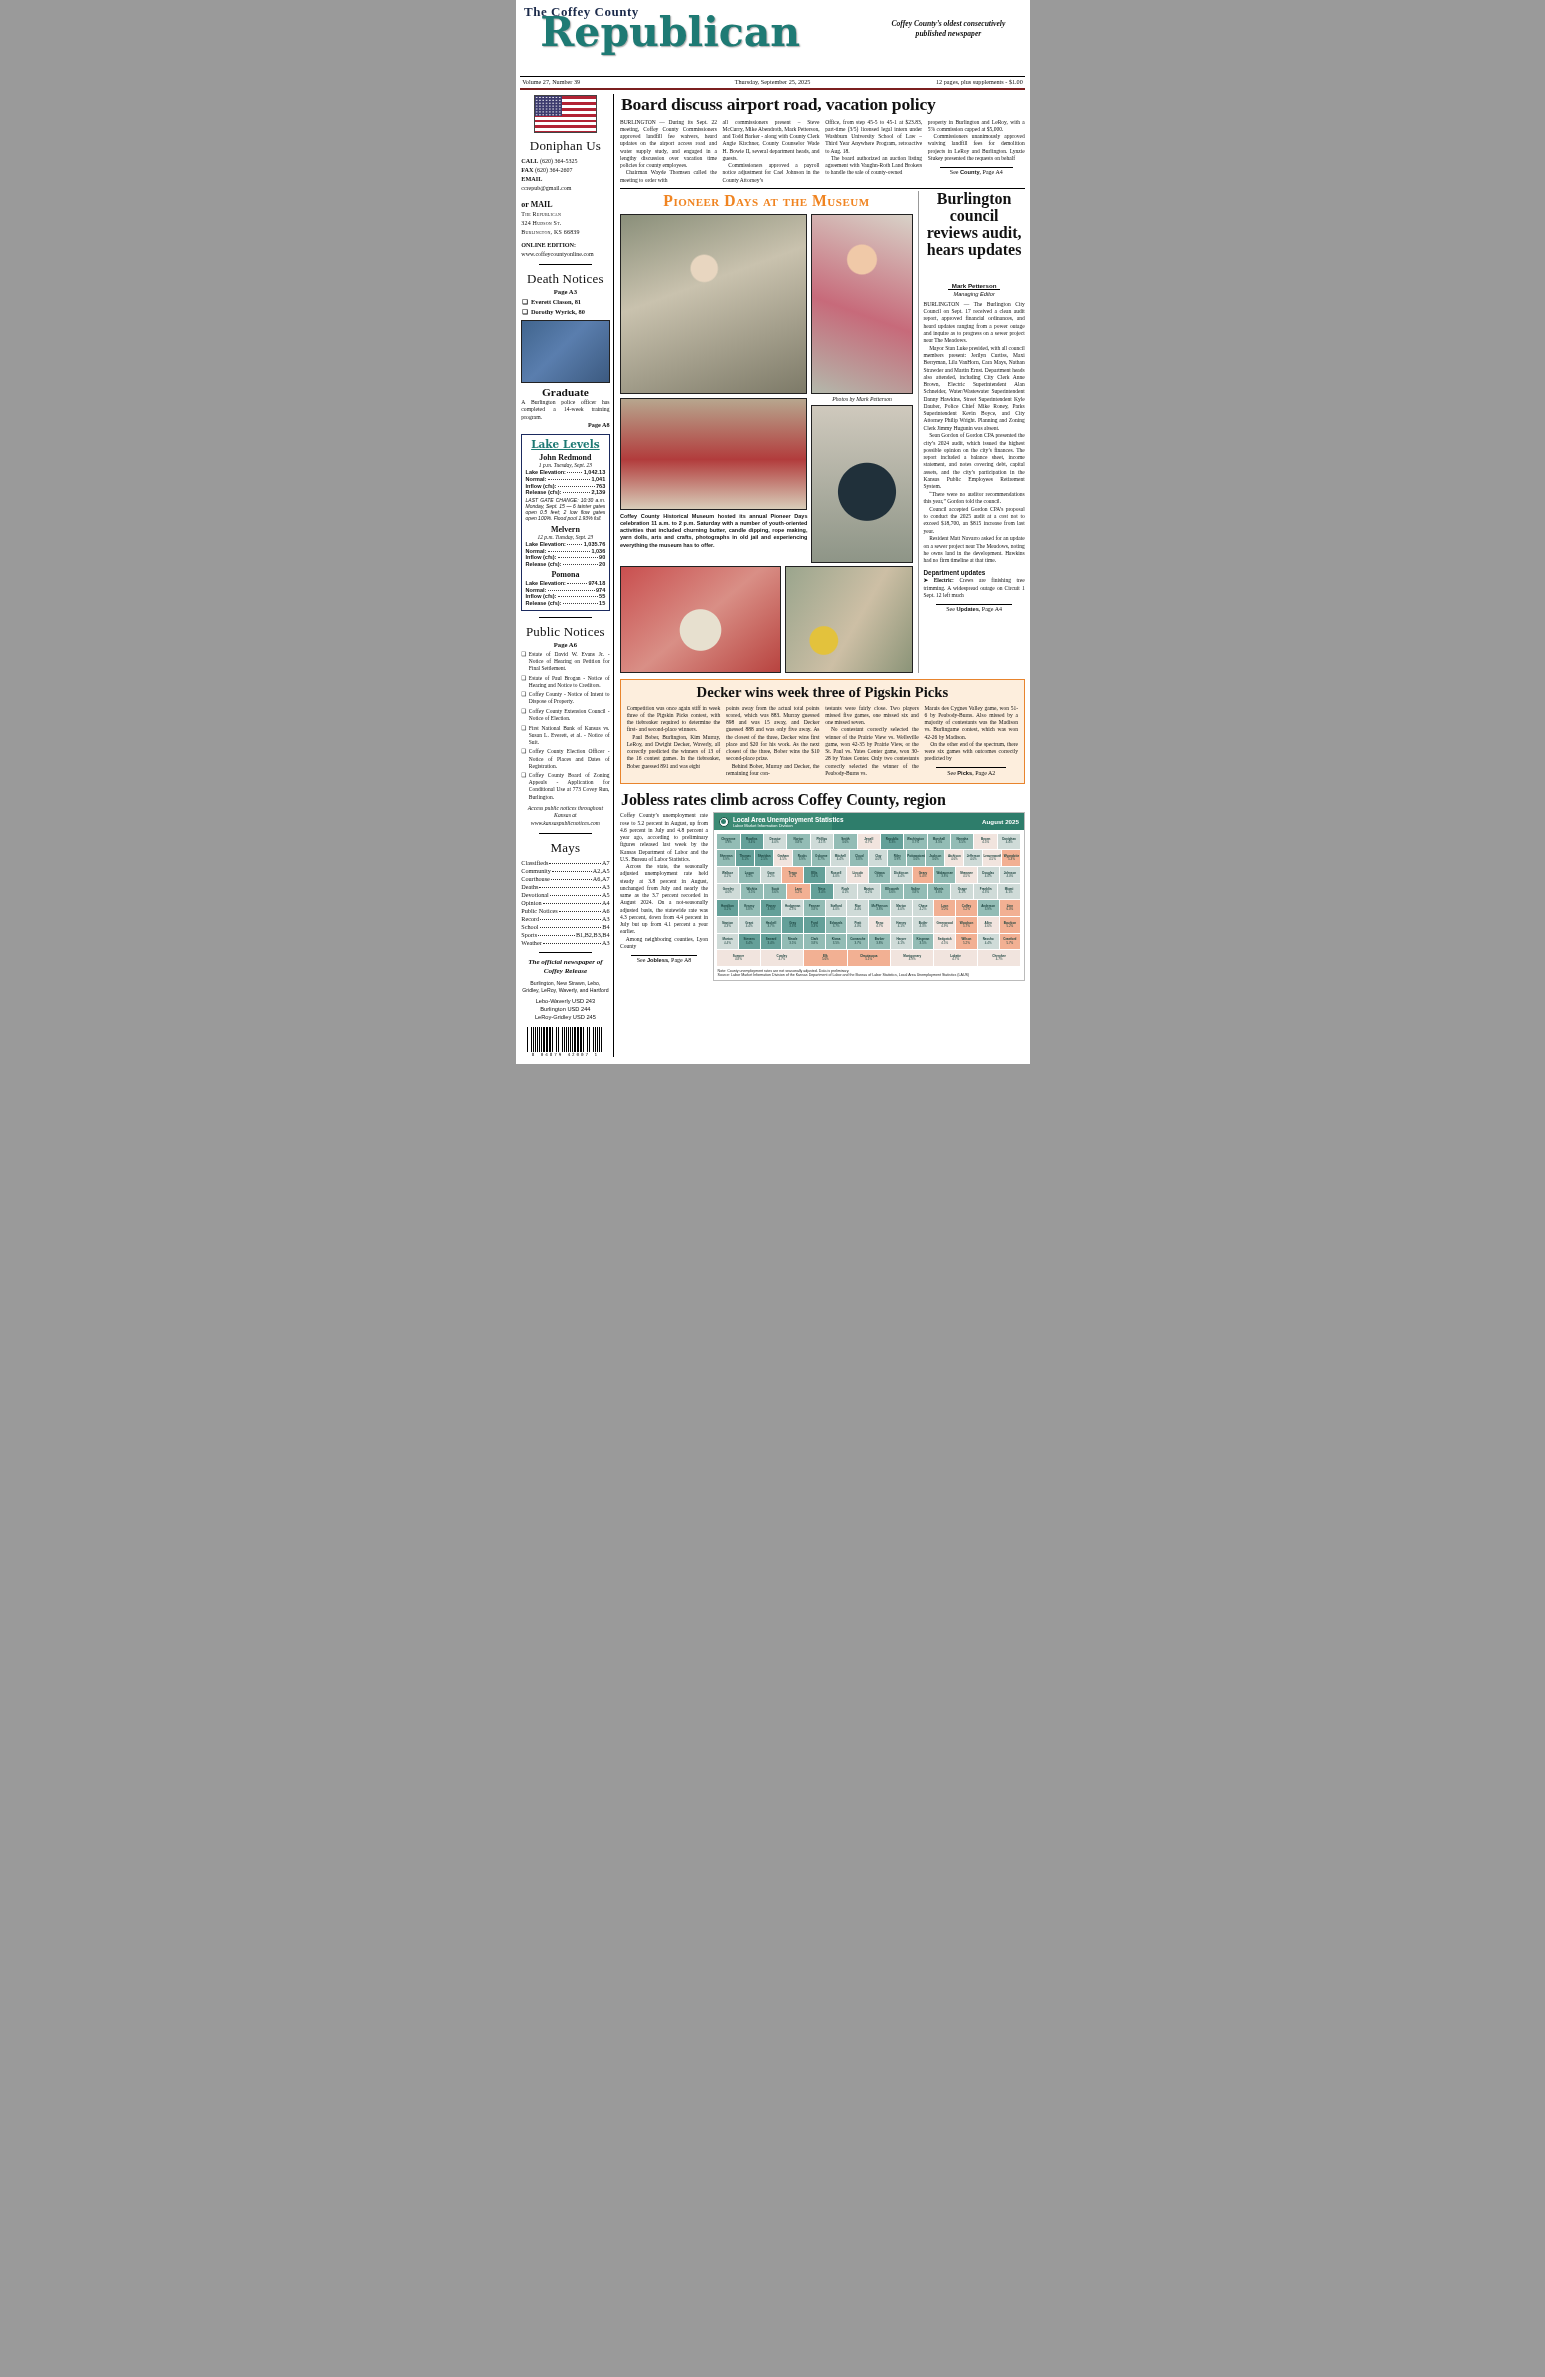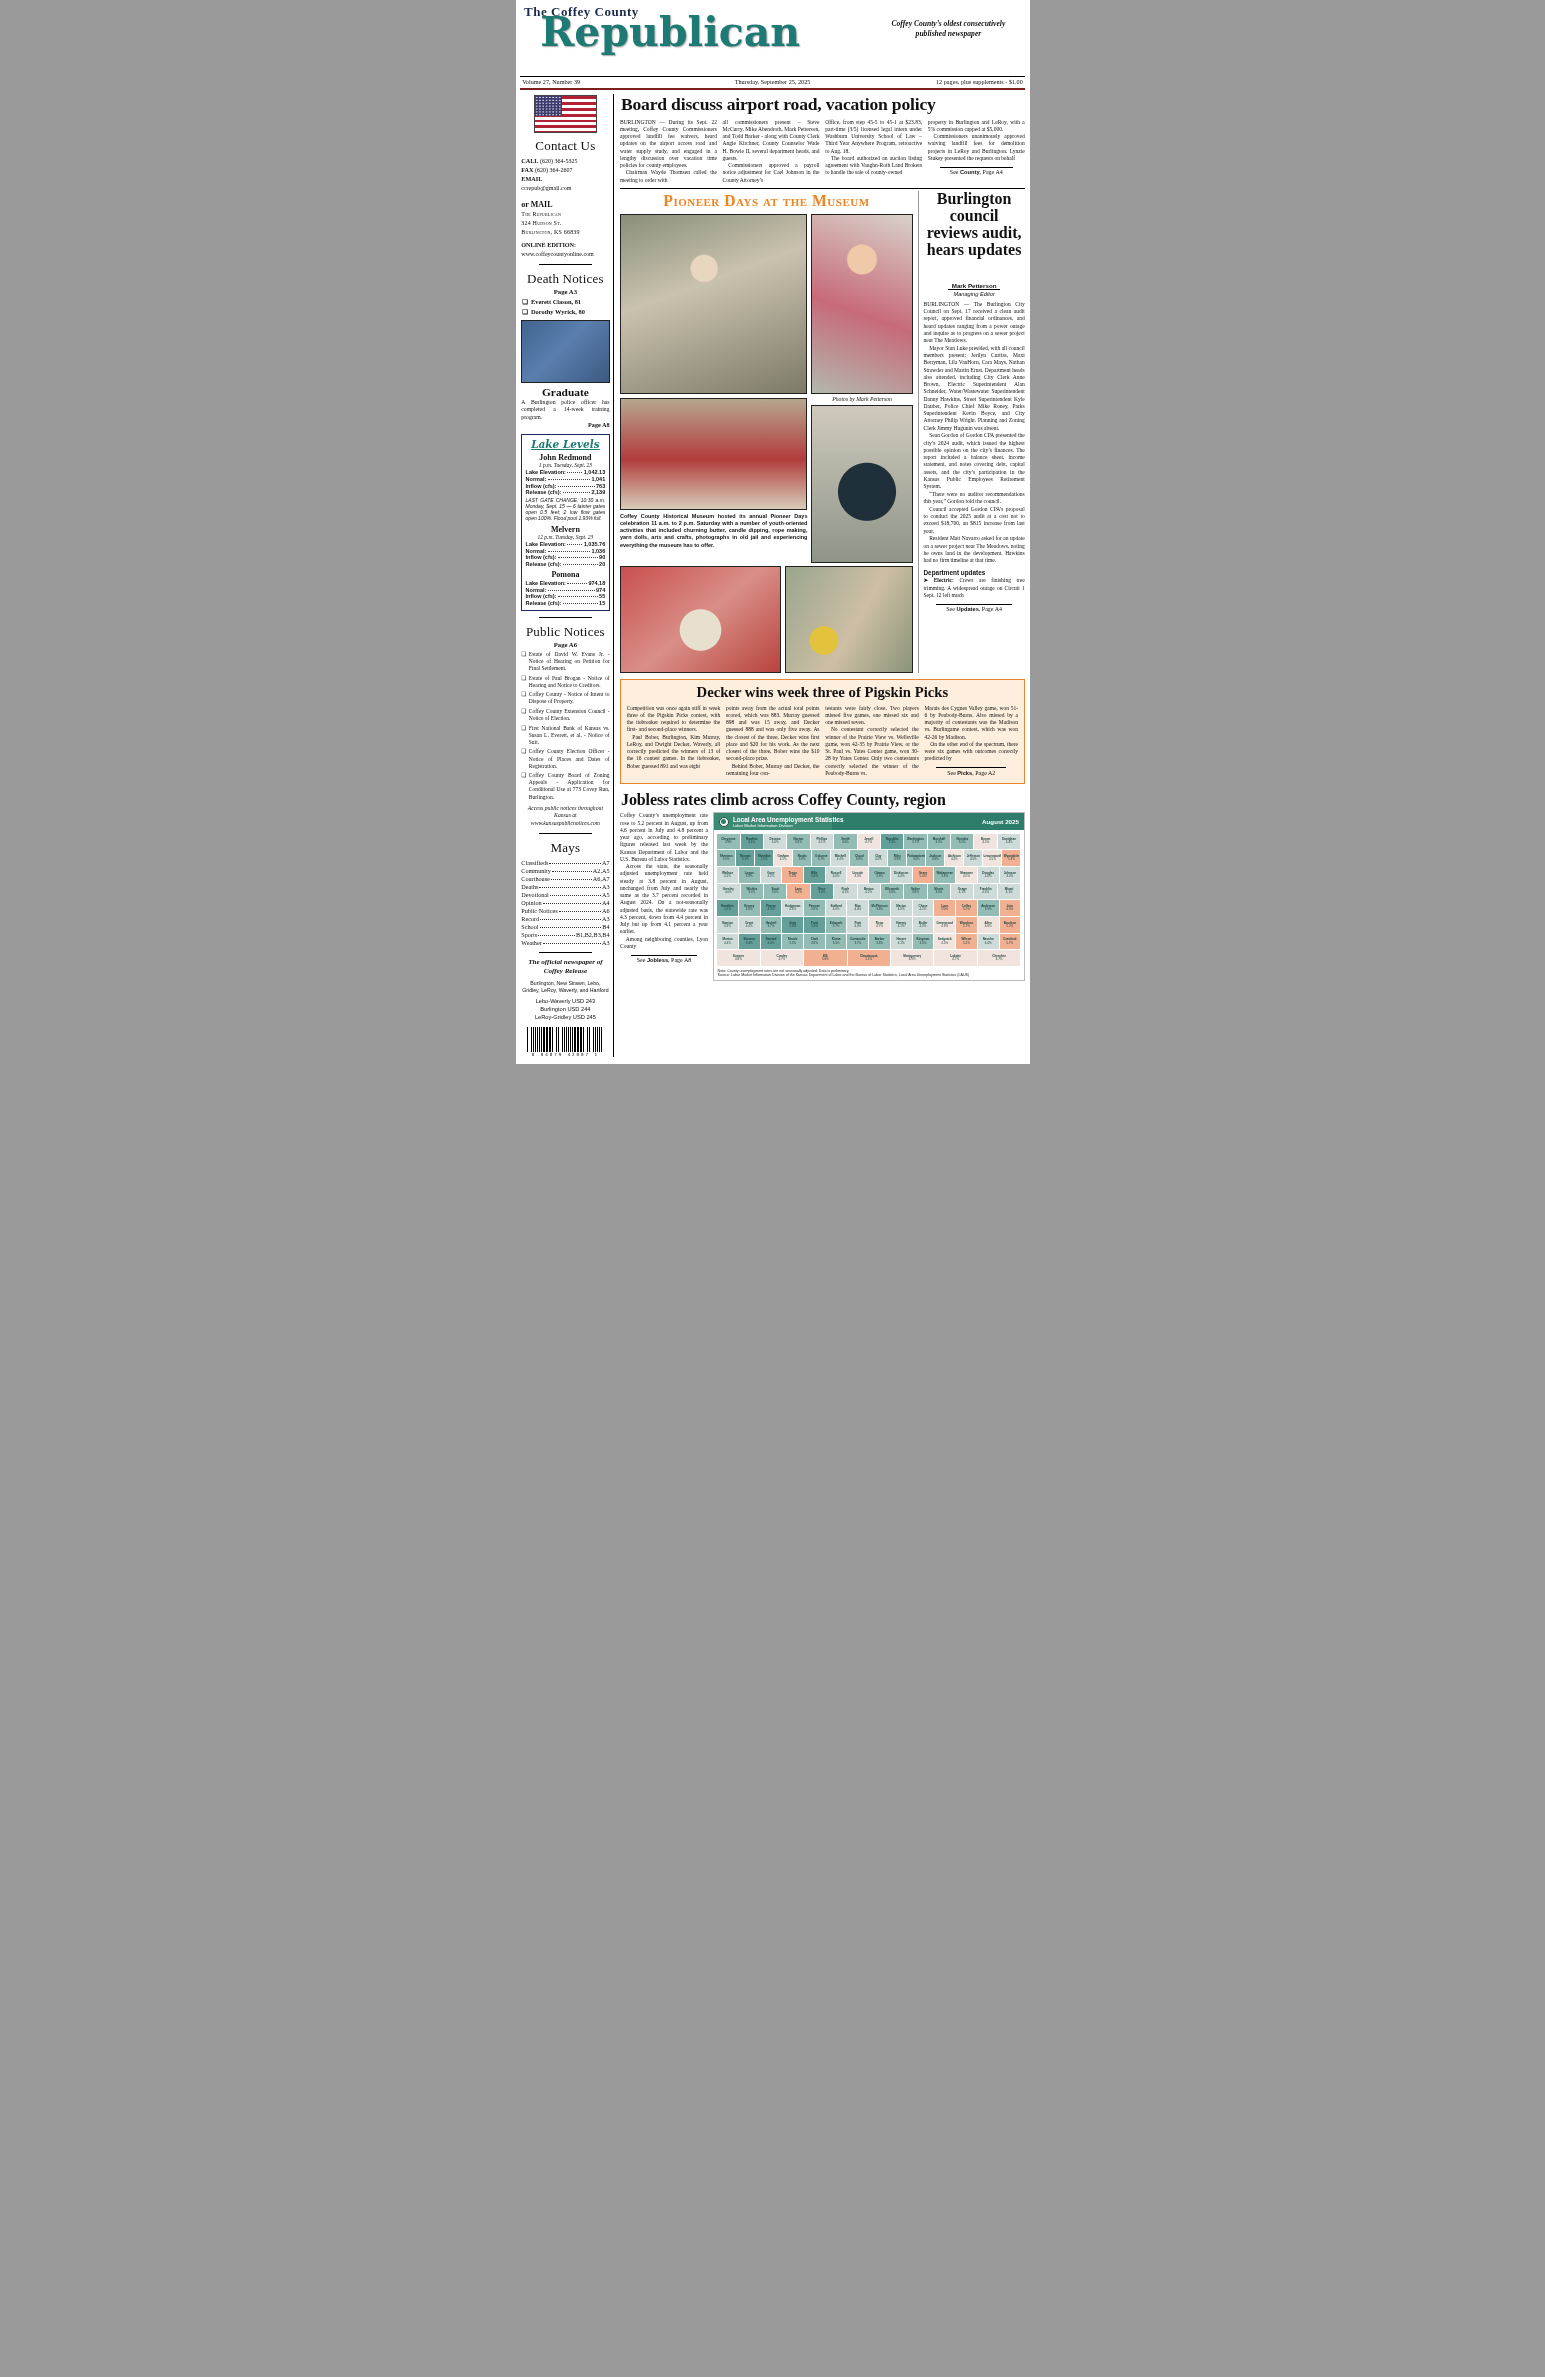--- a/index.html
+++ b/index.html
@@ -44,21 +44,21 @@
   .divider{border-bottom:0.5px solid #000; width:60%; margin:5.7px auto;}
   .page-ref{text-align:center; font-weight:700; font-size:6.7px; margin-bottom:2.9px;}
   .death-item{font-size:6.4px; font-weight:700; margin:1.9px 0 1.9px 1px; display:flex; gap:2.9px;}
   .officer-photo{width:100%; height:63px; border:0.5px solid #222; margin:3.8px 0 2.9px 0;
     background:linear-gradient(135deg,#41658e 0%,#5a7eae 45%,#3c5a80 100%);
     background-blend-mode:multiply;}
   .grad-h{font-size:11.4px; font-weight:700; text-align:center; margin:1px 0 1.4px 0;}
   .grad-text{font-size:5.7px; text-align:justify; line-height:1.3;}
   .grad-page{text-align:right; font-weight:700; font-size:6.2px;}
   .lake-box{border:1.2px solid var(--boxnavy); padding:2.9px 3.3px 3.8px 3.3px; margin:5.7px 0;}
-  .lake-title{font-family:"DejaVu Serif", serif; font-style:italic; font-weight:700; color:var(--teal);
+  .lake-title{font-family:"DejaVu Serif", serif; font-weight:700; color:var(--teal);
     font-size:10.5px; text-align:center; text-decoration:underline; margin-bottom:1.9px;}
   .lake-name{font-size:8px; font-weight:700; text-align:center; margin-top:3.3px;}
   .lake-time{font-size:5.5px; font-style:italic; text-align:center; margin-bottom:1px;}
   .lake-row{display:flex; align-items:baseline; font-size:5.5px; font-weight:700;
     font-family:"Liberation Sans", sans-serif; margin:0.7px 0;}
   .lake-row .dots{flex:1; border-bottom:1px dotted #444; margin:0 1.4px; transform:translateY(-1px);}
   .lake-note{font-size:5px; font-style:italic; text-align:justify; line-height:1.25; margin-top:1.4px;
     font-family:"Liberation Sans", sans-serif;}
   .notice-item{font-size:5.5px; text-align:justify; line-height:1.3; margin:2.4px 0; display:flex; gap:2.4px;}
   .notice-item .nicon{flex:none; font-size:5.7px;}
@@ -169,21 +169,21 @@
   </div>
   <div class="red-rule"></div>
 
   <div class="page-body">
 
     <aside class="sidebar">
       <div class="flag">
           <div class="canton"></div>
         </div>
 
-      <h2 class="sb-h">Contact Us</h2>
+      <h2 class="sb-h">Doniphan Us</h2>
       <div class="sb-contact">
         <div><b>CALL</b> <span>(620) 364-5325</span></div>
         <div><b>FAX</b> <span>(620) 364-2607</span></div>
         <div><b>EMAIL</b></div>
         <div>ccrepub@gmail.com</div>
         <div class="sb-mail"><b class="mail-word">or MAIL</b></div>
         <div class="smallcaps" id="mail-lines">
             <div>The Republican</div>
             <div>324 Hudson St.</div>
             <div>Burlington, KS 66839</div>

